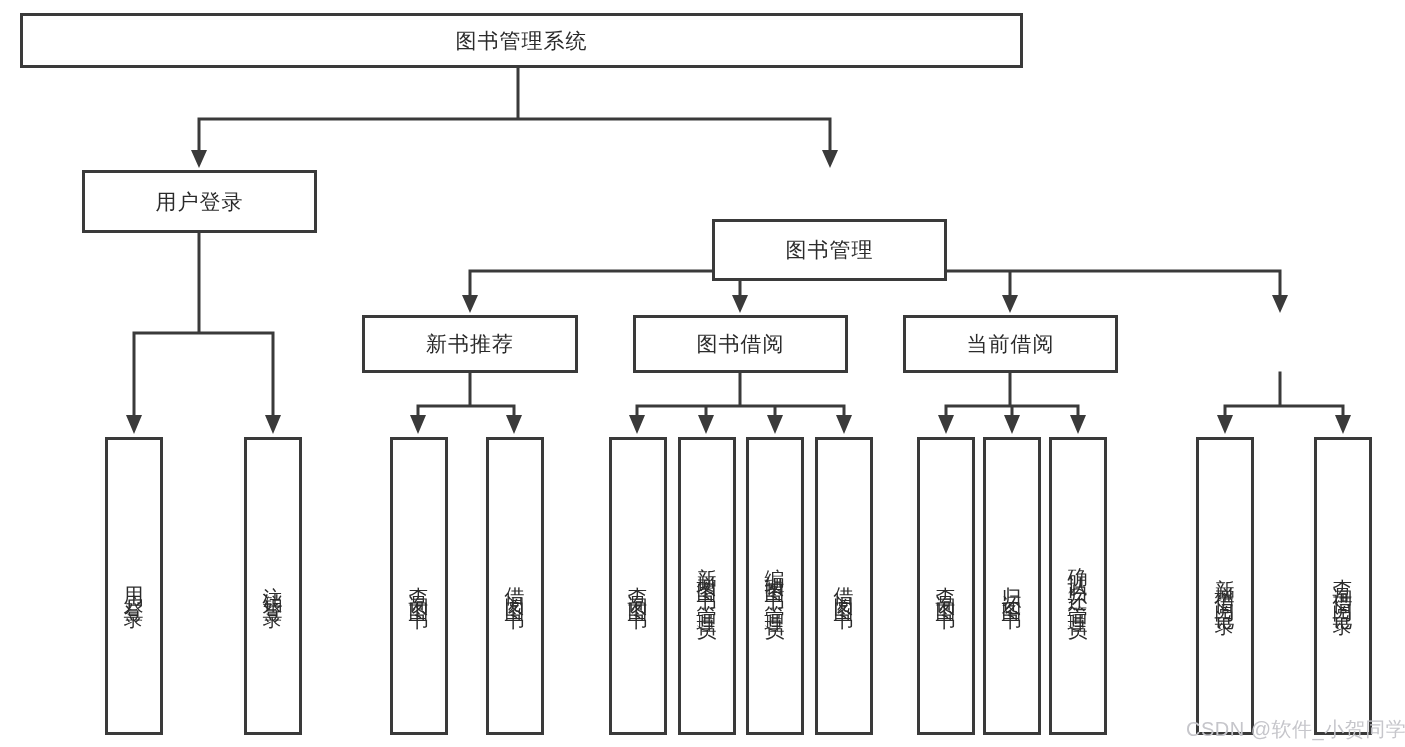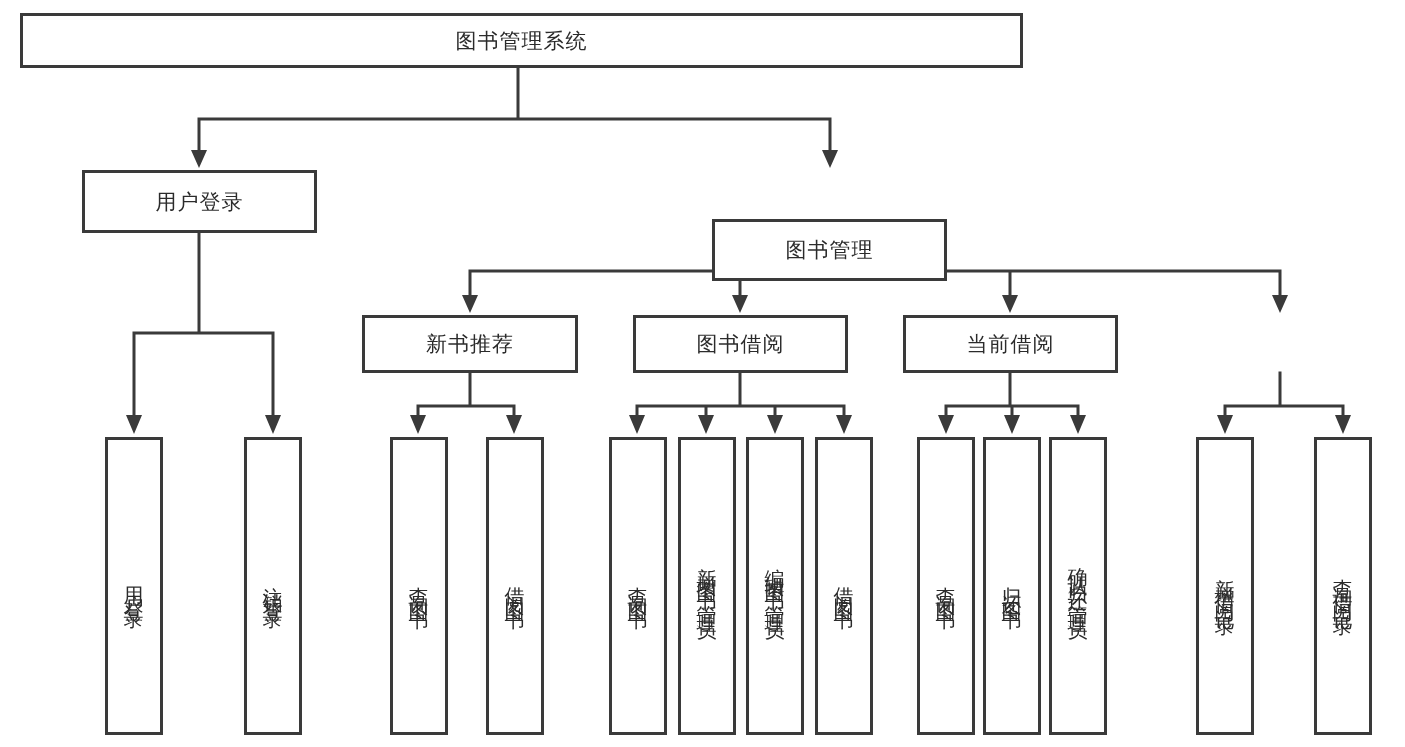--- a/index.html
+++ b/index.html
@@ -133,14 +133,15 @@
   <div class="box vbox" style="left:746px; top:437px; width:58px; height:298px;">编辑图书（管理员）</div>
   <div class="box vbox" style="left:815px; top:437px; width:58px; height:298px;">借阅图书</div>
 
   <div class="box vbox" style="left:917px; top:437px; width:58px; height:298px;">查询图书</div>
   <div class="box vbox" style="left:983px; top:437px; width:58px; height:298px;">归还图书</div>
   <div class="box vbox" style="left:1049px; top:437px; width:58px; height:298px;">确认归还（管理员）</div>
 
   <div class="box vbox" style="left:1196px; top:437px; width:58px; height:298px;">新增借阅记录</div>
   <div class="box vbox" style="left:1314px; top:437px; width:58px; height:298px;">查询借阅记录</div>
 
+  <div class="watermark">CSDN @软件_小贺同学</div>
 
 </div>
 
 </body></html>

